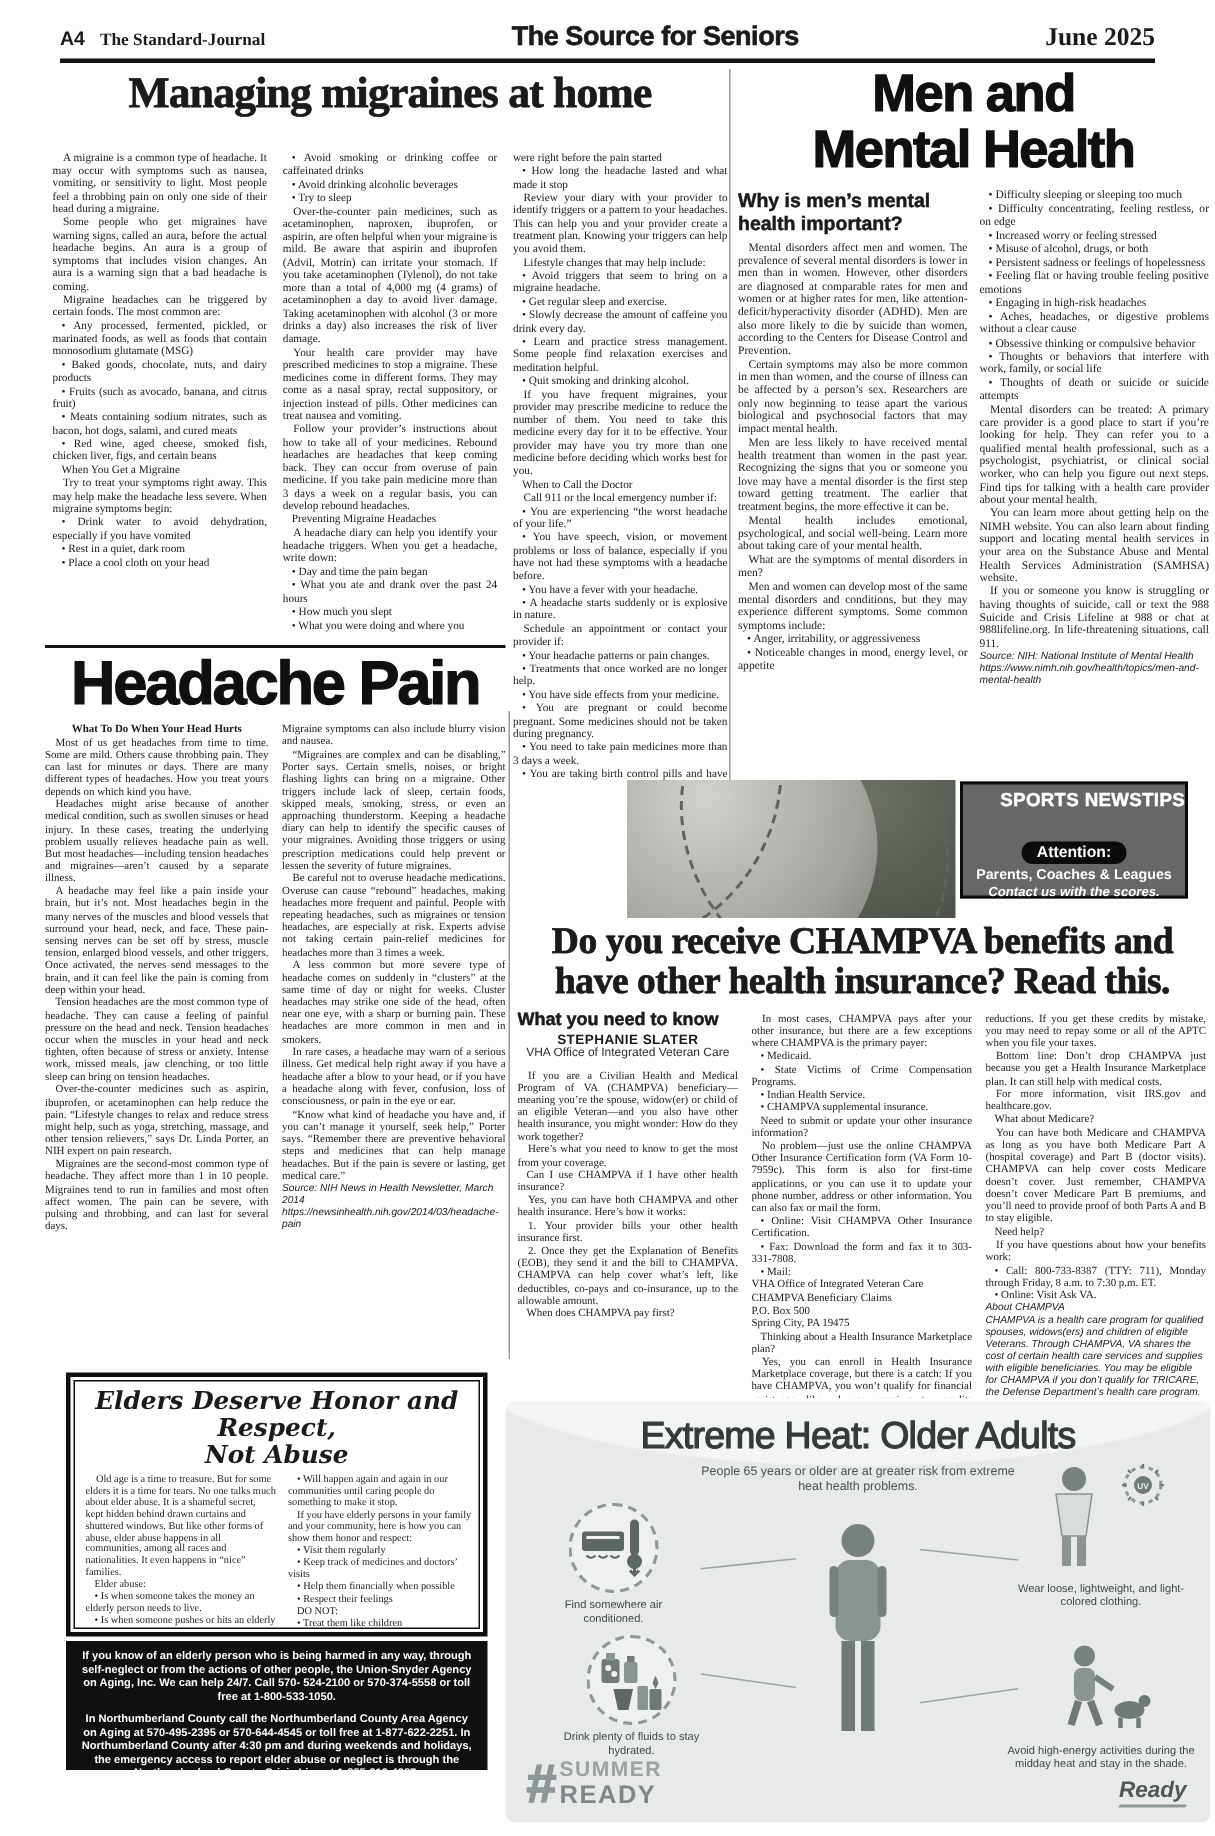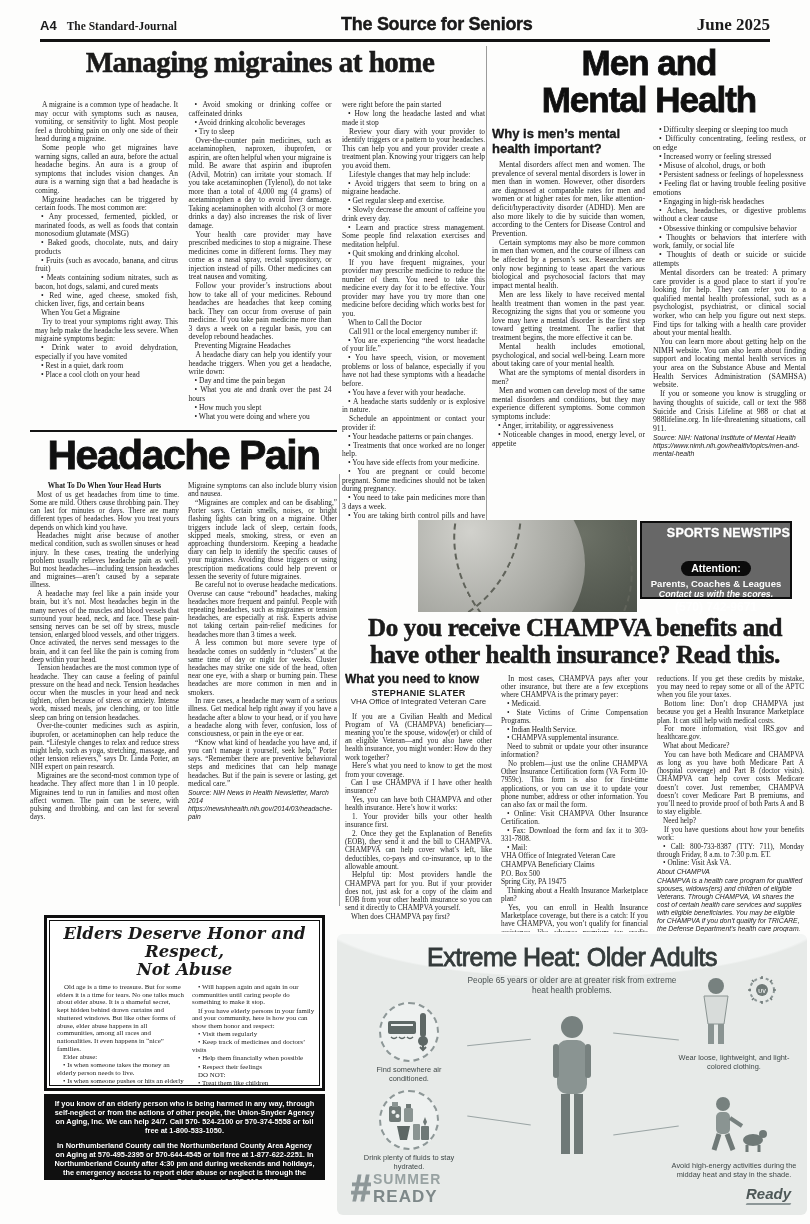--- a/index.html
+++ b/index.html
@@ -107,21 +107,21 @@
   .heat{position:absolute;left:337px;top:934px;width:470px;height:281px;border-radius:6px;
         background:radial-gradient(130% 55% at 50% -8%,#f3f5f4 0 42%,rgba(0,0,0,0) 43%),#e7eae8;
         overflow:hidden;font-family:"Liberation Sans",sans-serif;color:#3d4444;}
   .heat-title{font-size:25px;text-align:center;margin-top:9px;letter-spacing:-0.5px;
               color:#343b3b;-webkit-text-stroke:0.8px #343b3b;}
   .heat-sub{width:225px;margin:3px auto 0;text-align:center;font-size:8.3px;line-height:10px;color:#4a5252;}
   .dash-circle{width:60px;height:60px;border:2px dashed #8d9797;border-radius:50%;
                display:flex;align-items:center;justify-content:center;margin:0 auto;background:#eef1f0;}
   .tip-caption{font-size:7.4px;line-height:8.8px;text-align:center;margin-top:4px;color:#3f4747;}
   .tip-ac{position:absolute;left:22px;top:68px;width:100px;}
-  .tip-fluids{position:absolute;left:22px;top:156px;width:100px;}
+  .tip-fluids{position:absolute;left:34px;top:156px;width:100px;}
   .tip-clothing{position:absolute;right:14px;top:40px;width:118px;text-align:center;}
   .tip-activity{position:absolute;right:10px;top:162px;width:126px;text-align:center;}
   .heat-center{position:absolute;left:200px;top:78px;width:70px;text-align:center;}
   .callout{position:absolute;height:1px;background:#9aa4a4;}
   .c1{left:130px;top:108px;width:64px;transform:rotate(-6deg);}
   .c2{left:130px;top:186px;width:64px;transform:rotate(8deg);}
   .c3{left:276px;top:102px;width:66px;transform:rotate(6deg);}
   .c4{left:276px;top:196px;width:66px;transform:rotate(-8deg);}
   .summer-logo{position:absolute;left:14px;bottom:8px;display:flex;align-items:center;gap:2px;color:#8d9798;}
   .hash{font-size:36px;font-weight:bold;line-height:30px;-webkit-text-stroke:1px #8d9798;}
@@ -302,21 +302,20 @@
         <div class="ch-kicker" data-name="article-kicker">What you need to know</div>
         <div class="ch-byline" data-name="byline-name">STEPHANIE SLATER</div>
         <div class="ch-org" data-name="byline-organization">VHA Office of Integrated Veteran Care</div>
         <div data-name="column-text">
             <p class="k-p" data-name="paragraph">If you are a Civilian Health and Medical Program of VA (CHAMPVA) beneficiary—meaning you’re the spouse, widow(er) or child of an eligible Veteran—and you also have other health insurance, you might wonder: How do they work together?</p>
             <p class="k-p" data-name="paragraph">Here’s what you need to know to get the most from your coverage.</p>
             <p class="k-h" data-name="paragraph">Can I use CHAMPVA if I have other health insurance?</p>
             <p class="k-p" data-name="paragraph">Yes, you can have both CHAMPVA and other health insurance. Here’s how it works:</p>
             <p class="k-p" data-name="paragraph">1. Your provider bills your other health insurance first.</p>
             <p class="k-p" data-name="paragraph">2. Once they get the Explanation of Benefits (EOB), they send it and the bill to CHAMPVA. CHAMPVA can help cover what’s left, like deductibles, co-pays and co-insurance, up to the allowable amount.</p>
-            <p class="k-p" data-name="paragraph">Helpful tip: Most providers handle the CHAMPVA part for you. But if your provider does not, just ask for a copy of the claim and EOB from your other health insurance so you can send it directly to CHAMPVA yourself.</p>
             <p class="k-h" data-name="paragraph">When does CHAMPVA pay first?</p>
           </div>
       </div>
       <div class="col" data-name="article-column">
           <p class="k-p" data-name="paragraph">In most cases, CHAMPVA pays after your other insurance, but there are a few exceptions where CHAMPVA is the primary payer:</p>
           <p class="k-b" data-name="paragraph">• Medicaid.</p>
           <p class="k-b" data-name="paragraph">• State Victims of Crime Compensation Programs.</p>
           <p class="k-b" data-name="paragraph">• Indian Health Service.</p>
           <p class="k-b" data-name="paragraph">• CHAMPVA supplemental insurance.</p>
           <p class="k-h" data-name="paragraph">Need to submit or update your other insurance information?</p>

